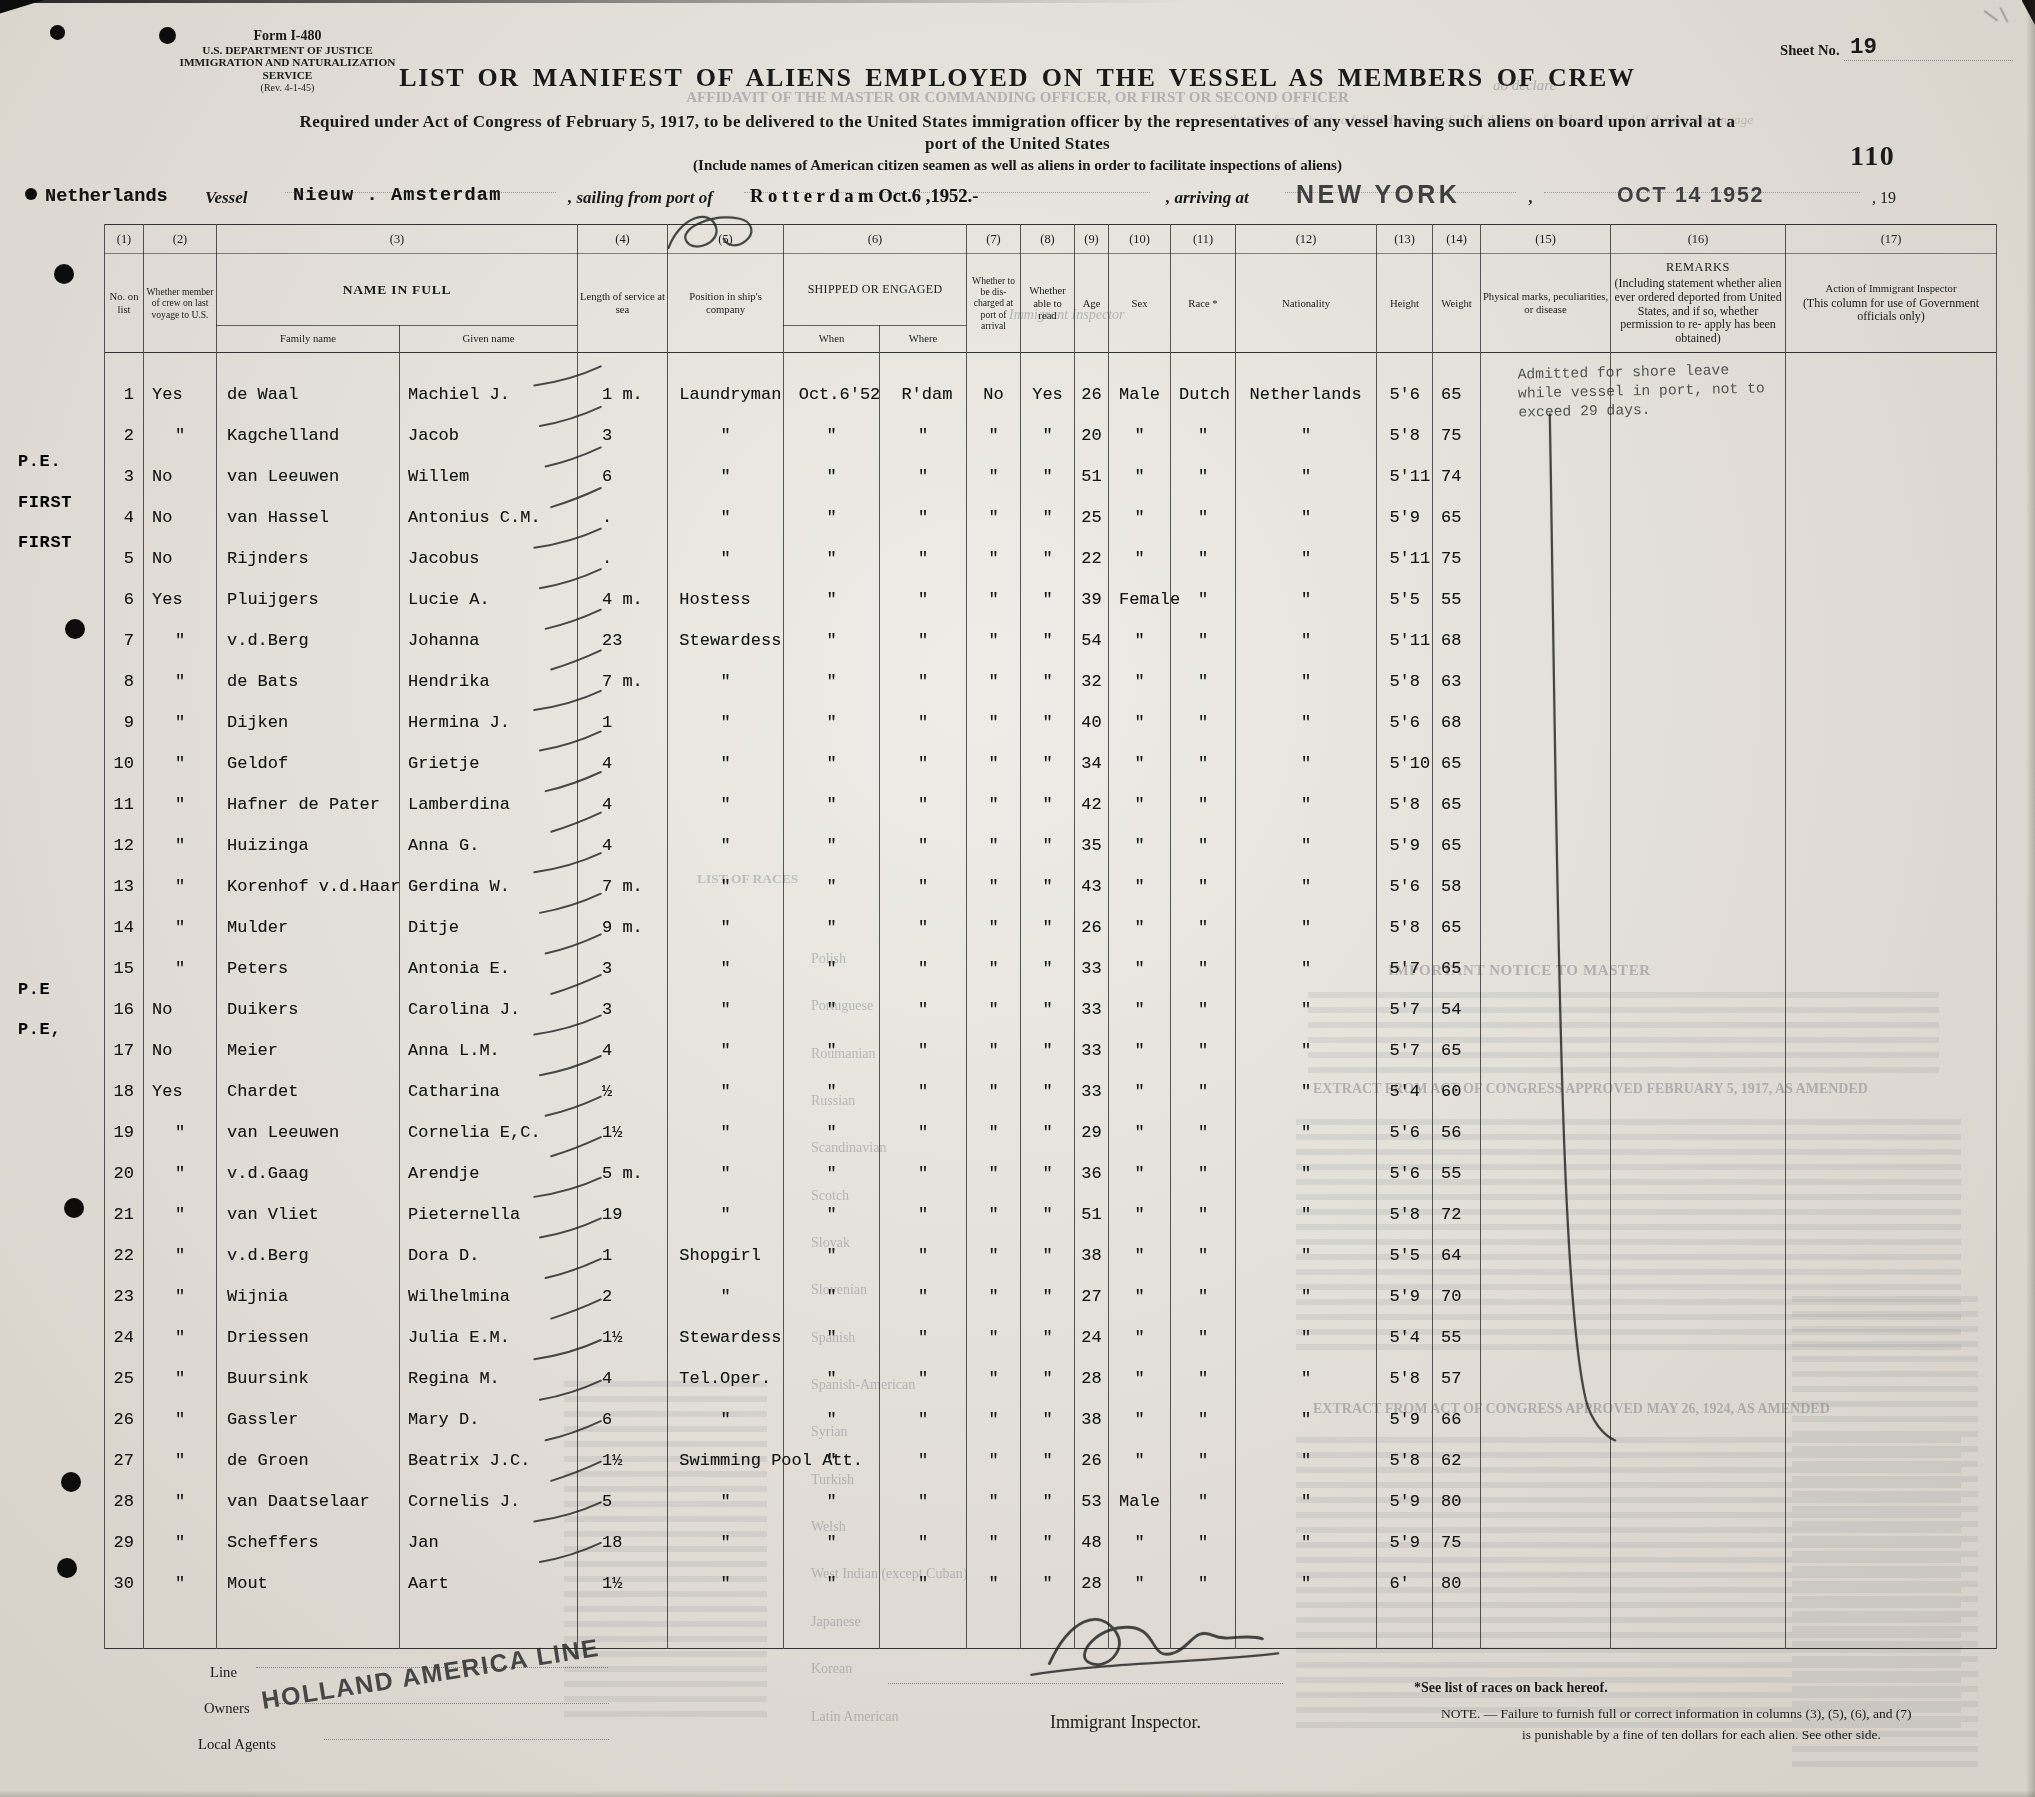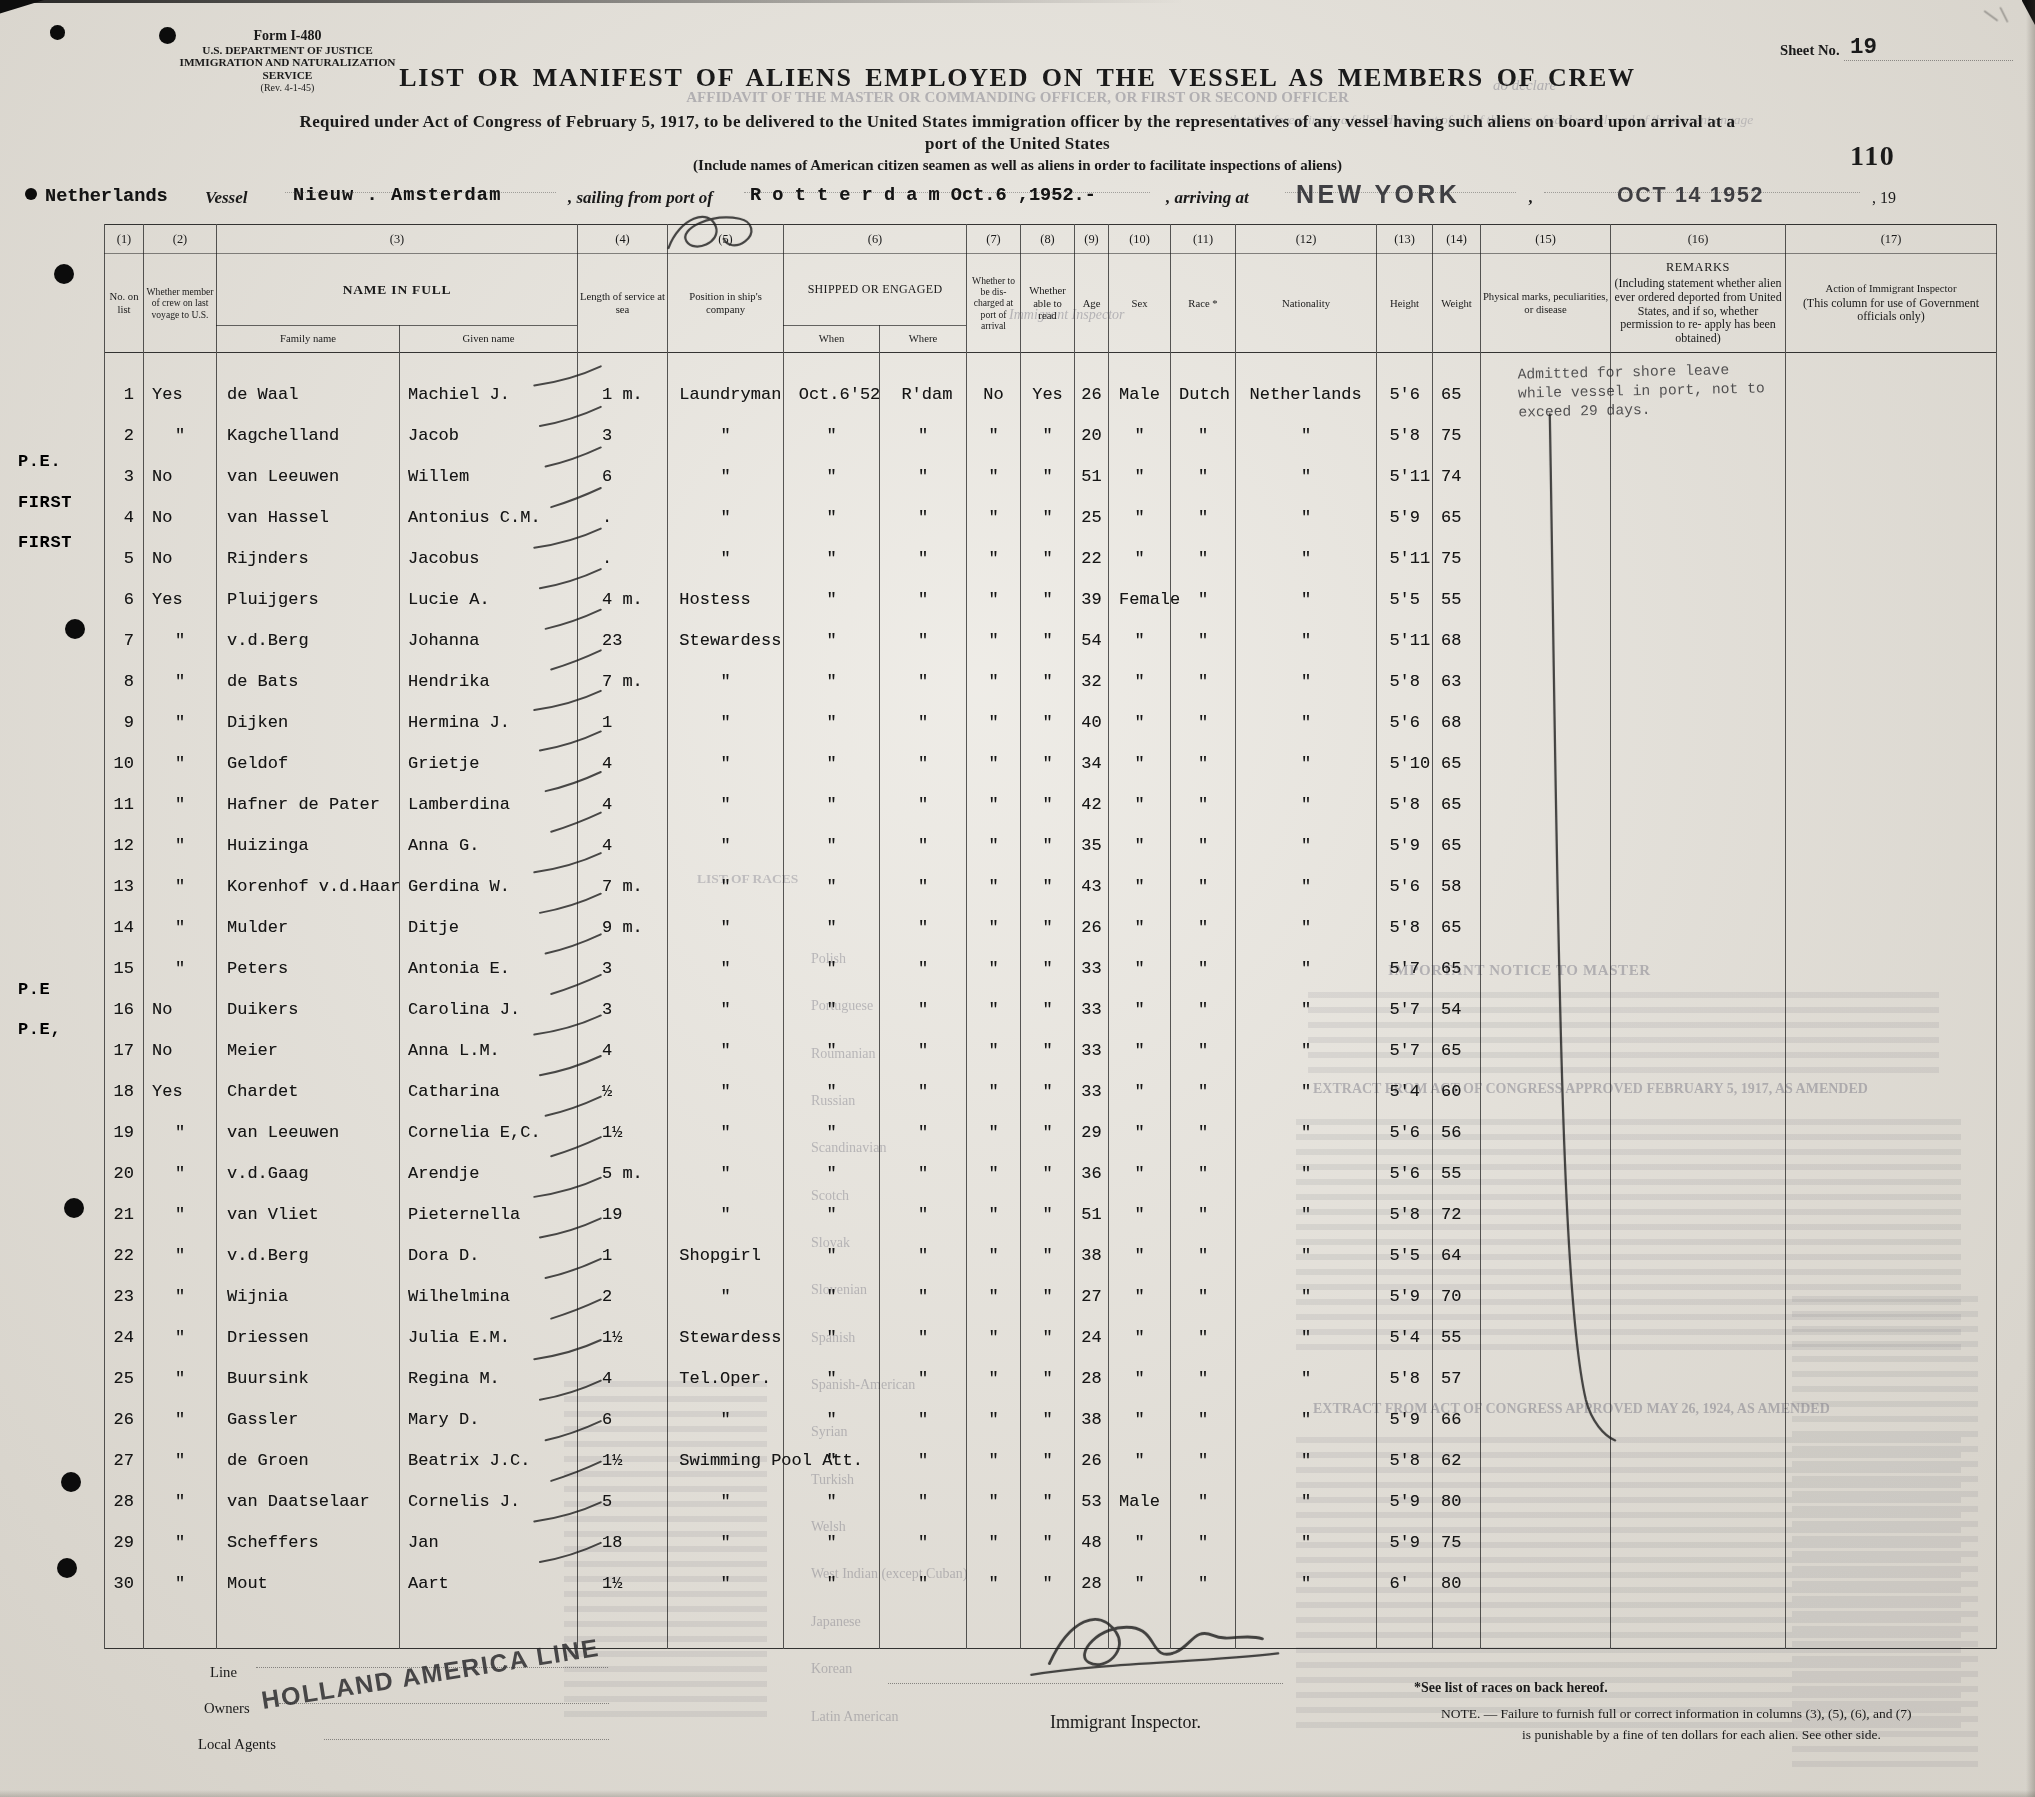--- a/index.html
+++ b/index.html
@@ -162,21 +162,21 @@
   <h1 class="doc-title">LIST OR MANIFEST OF ALIENS EMPLOYED ON THE VESSEL AS MEMBERS OF CREW</h1>
   <div class="subtitle" style="top:112px;">Required under Act of Congress of February 5, 1917, to be delivered to the United States immigration officer by the representatives of any vessel having such aliens on board upon arrival at a</div>
   <div class="subtitle" style="top:134px;">port of the United States</div>
   <div class="include-note">(Include names of American citizen seamen as well as aliens in order to facilitate inspections of aliens)</div>
   <div class="page-no">110</div>
 
   <div class="vl-typed" style="left:45px;top:186px;">Netherlands</div>
   <div class="vl-print" style="left:205px;top:188px;">Vessel</div>
   <div class="vl-typed" style="left:293px;top:185px;letter-spacing:1.1px;">Nieuw . Amsterdam</div>
   <div class="vl-print" style="left:568px;top:188px;">, sailing from port of</div>
-  <div class="vl-typed" style="left:750px;top:185px;">R o t t e r d a m Oct.6 ,1952.-</div>
+  <div class="vl-typed" style="left:750px;top:185px;font-family:Liberation Serif, serif;">R o t t e r d a m Oct.6 ,1952.-</div>
   <div class="vl-print" style="left:1166px;top:188px;">, arriving at</div>
   <div class="stamp" style="left:1296px;top:180px;font-size:25px;letter-spacing:3.4px;">NEW YORK</div>
   <div class="vl-print" style="left:1529px;top:188px;">,</div>
   <div class="stamp" style="left:1617px;top:183px;font-size:21.4px;letter-spacing:1.7px;">OCT 14 1952</div>
   <div class="vl-print" style="left:1872px;top:189px;font-style:normal;font-weight:normal;font-size:16px;">, 19</div>
   <div class="fill-line" style="left:285px;top:192px;width:271px;"></div>
   <div class="fill-line" style="left:744px;top:192px;width:406px;"></div>
   <div class="fill-line" style="left:1285px;top:192px;width:231px;"></div>
   <div class="fill-line" style="left:1544px;top:192px;width:316px;"></div>
 

